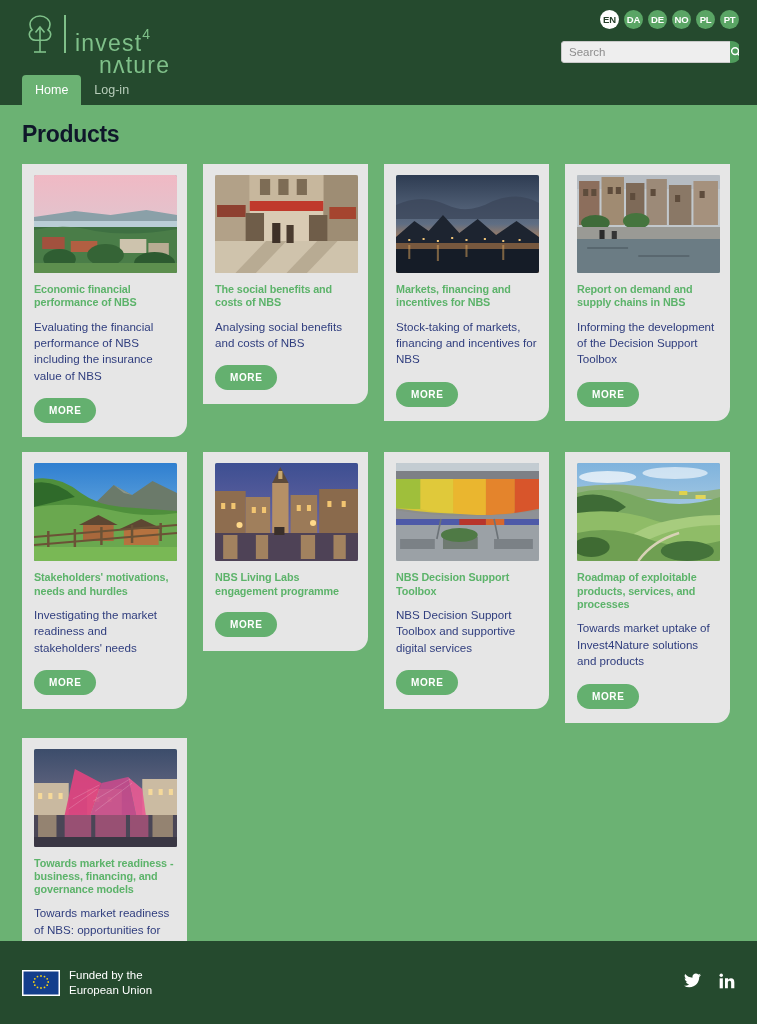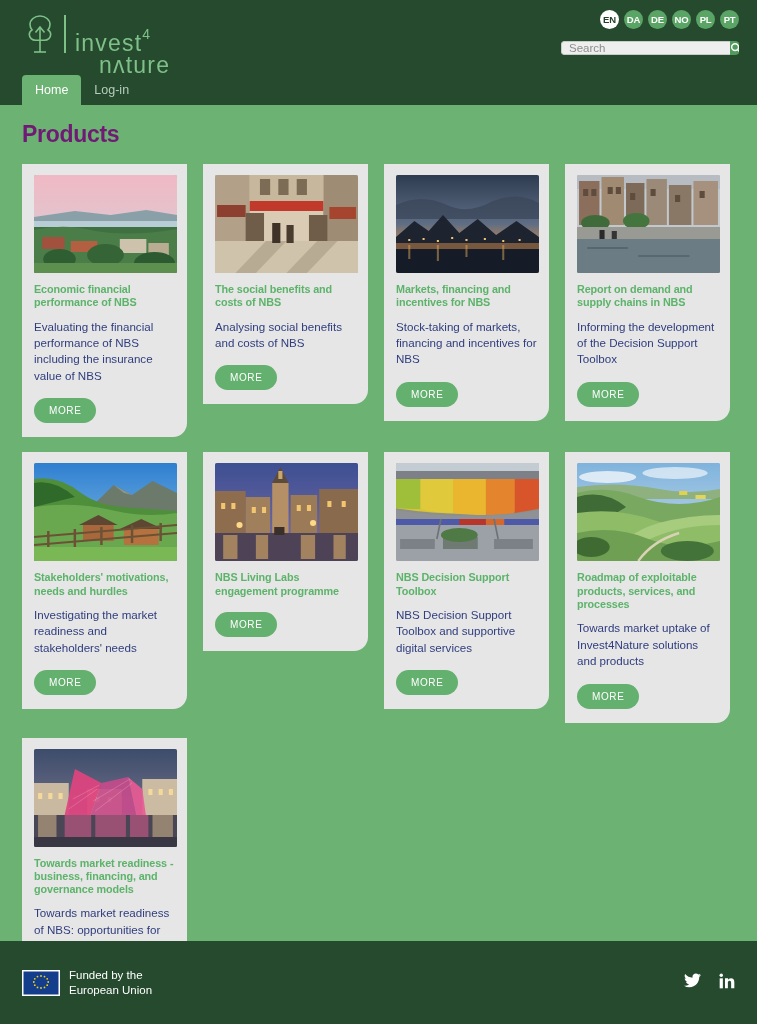--- a/index.html
+++ b/index.html
@@ -78,21 +78,21 @@
     letter-spacing: -0.2px;
     cursor: pointer;
   }
   .lang.active { background: #ffffff; color: #26402a; }
 
   .search-wrap {
     position: absolute;
     right: 18px;
     top: 41px;
     display: flex;
-    height: 14px;
+    height: 22px;
     border-radius: 3px;
     overflow: hidden;
     width: 178px;
   }
   .search-input {
     flex: 1;
     border: 1px solid #c9c9c9;
     border-right: none;
     background: #eeeeee;
     font-size: 11.5px;
@@ -136,21 +136,21 @@
     color: #ffffff;
     border-radius: 4px 4px 0 0;
   }
 
   
   .main {
     padding: 16px 22px 0 22px;
     height: 838px;
   }
   .page-title {
-    color: #701a75;
+    color: #0f172a;
     font-size: 23px;
     font-weight: bold;
     letter-spacing: -0.3px;
     margin-bottom: 16px;
   }
   .grid {
     display: grid;
     grid-template-columns: repeat(4, 165px);
     gap: 15px 16px;
     align-items: start;
@@ -187,21 +187,21 @@
     flex: 1;
   }
   .more-btn {
     align-self: flex-start;
     margin-top: 14px;
     background: #64b06f;
     color: #ffffff;
     border: none;
     border-radius: 13px;
     font-size: 10px;
-    font-weight: normal;
+    font-weight: bold;
     letter-spacing: 0.6px;
     padding: 7px 15px;
     cursor: pointer;
     font-family: "Liberation Sans", sans-serif;
   }
 
   
   .footer {
     position: absolute;
     left: 0; bottom: 0;

